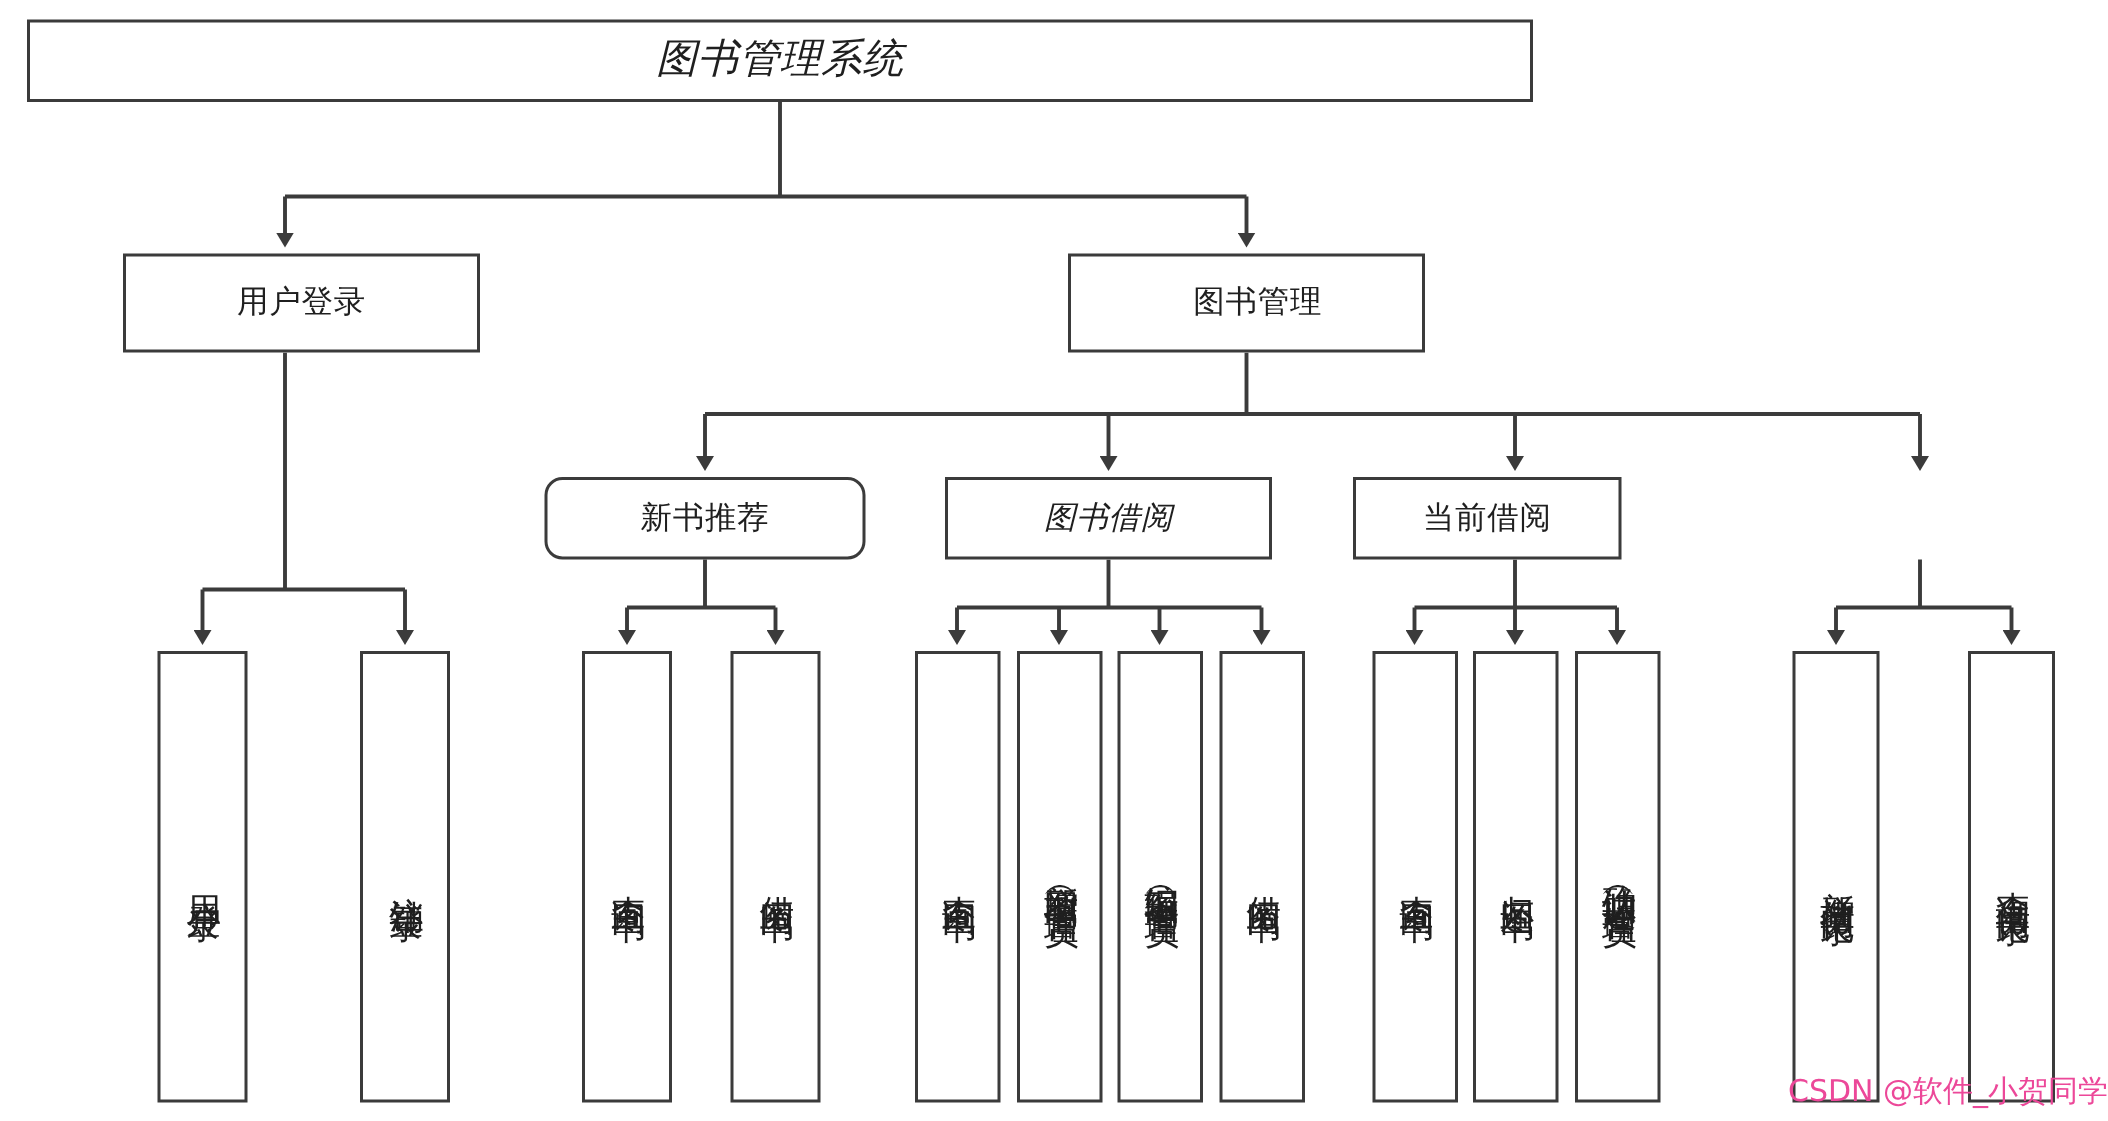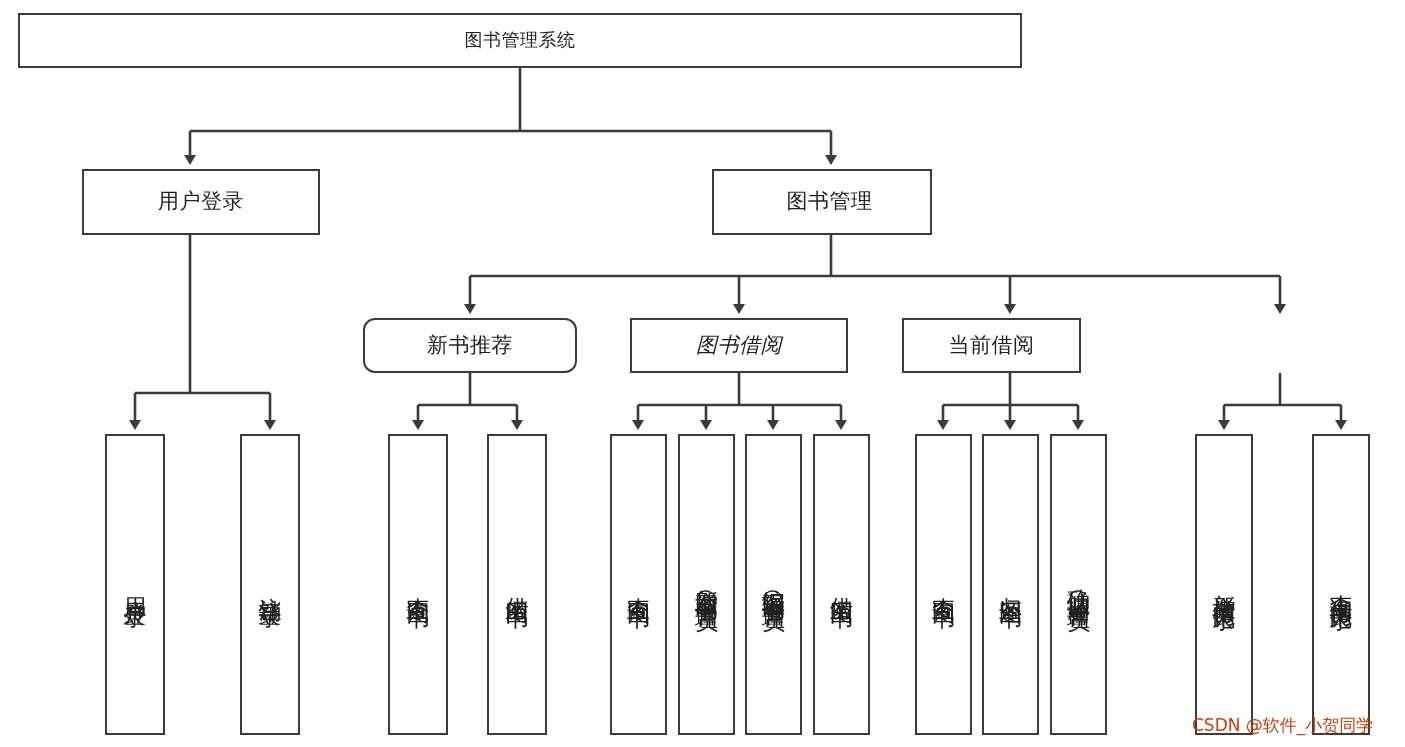--- a/index.html
+++ b/index.html
@@ -37,41 +37,41 @@
     display: block;
     text-align: center;
     line-height: 1.12;
   }
   
   .node.horiz .label {
     font-size: 21px;
     letter-spacing: 0.5px;
     white-space: nowrap;
   }
-  .node.root .label { font-size: 18px; }
+  .node.root .label { font-size: 27px; font-style: italic; }
   
   .node.vert {
     align-items: center;
     justify-content: center;
     padding: 4px 0;
   }
   .node.vert .label {
     writing-mode: vertical-rl;
     text-orientation: upright;
     font-size: 23px;
     line-height: 1.0;
     letter-spacing: 3px;
     white-space: nowrap;
   }
   #watermark {
     position: absolute;
     left: 1192px;
     top: 714px;
-    font-size: 17px;
-    color: #c2410c;
+    font-size: 20px;
+    color: #ec4899;
     white-space: nowrap;
     z-index: 5;
     font-family: "DejaVu Sans", "Liberation Sans", sans-serif;
   }
 </style>
 </head>
 <body>
 
 <div id="stage">
 
@@ -127,21 +127,21 @@
     </g>
   </svg>
 
   <div class="node horiz root" id="n-root" style="left: 18px; top: 13px; width: 1004px; height: 55px;">
     <span class="label">图书管理系统</span>
   </div>
 
   <div class="node horiz" id="n-l2-0" style="left: 82px; top: 169px; width: 238px; height: 66px;">
     <span class="label">用户登录</span>
   </div>
-  <div class="node horiz" id="n-l2-1" style="left: 712px; top: 169px; width: 220px; height: 66px; padding-left: 15px;">
+  <div class="node horiz" id="n-l2-1" style="left: 712px; top: 169px; width: 238px; height: 66px; padding-left: 15px;">
     <span class="label">图书管理</span>
   </div>
 
   <div class="node horiz" id="n-l3-0" style="left: 363px; top: 318px; width: 214px; height: 55px; border-radius: 12px;">
     <span class="label">新书推荐</span>
   </div>
   <div class="node horiz" id="n-l3-1" style="left: 630px; top: 318px; width: 218px; height: 55px; font-style: italic;">
     <span class="label">图书借阅</span>
   </div>
   <div class="node horiz" id="n-l3-2" style="left: 902px; top: 318px; width: 179px; height: 55px;">

